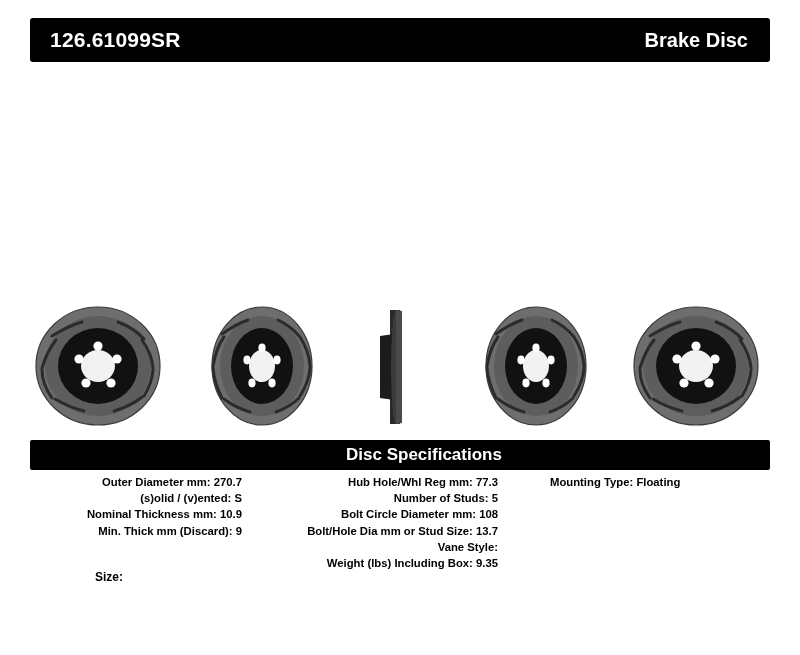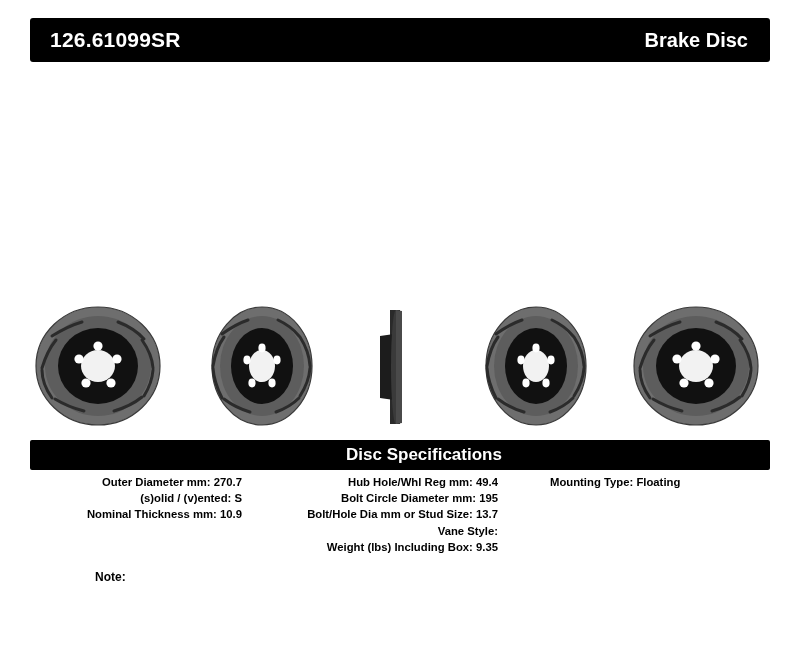--- a/index.html
+++ b/index.html
@@ -234,30 +234,38 @@
         <span class="val">270.7</span>
       </div>
       <div class="spec-line">
         <span>(s)olid / (v)ented:</span>
         <span class="val">S</span>
       </div>
       <div class="spec-line">
         <span>Nominal Thickness mm:</span>
         <span class="val">10.9</span>
       </div>
+      <div class="spec-line">
+        <span>Min. Thick mm (Discard):</span>
+        <span class="val">9</span>
+      </div>
     </div>
 
     <div class="col col-mid">
       <div class="spec-line">
         <span>Hub Hole/Whl Reg mm:</span>
-        <span class="val">49.4</span>
+        <span class="val">77.3</span>
+      </div>
+      <div class="spec-line">
+        <span>Number of Studs:</span>
+        <span class="val">5</span>
       </div>
       <div class="spec-line">
         <span>Bolt Circle Diameter mm:</span>
-        <span class="val">195</span>
+        <span class="val">108</span>
       </div>
       <div class="spec-line">
         <span>Bolt/Hole Dia mm or Stud Size:</span>
         <span class="val">13.7</span>
       </div>
       <div class="spec-line">
         <span>Vane Style:</span>
         <span class="val"></span>
       </div>
       <div class="spec-line">
@@ -269,17 +277,17 @@
     <div class="col col-right">
       <div class="spec-line">
         <span>Mounting Type:</span>
         <span class="val">Floating</span>
       </div>
     </div>
 
   </div>
 
   <div class="note">
-    <span>Note:</span>
+    <span>Size:</span>
     <span></span>
   </div>
 
 </div>
 
 </body></html>

